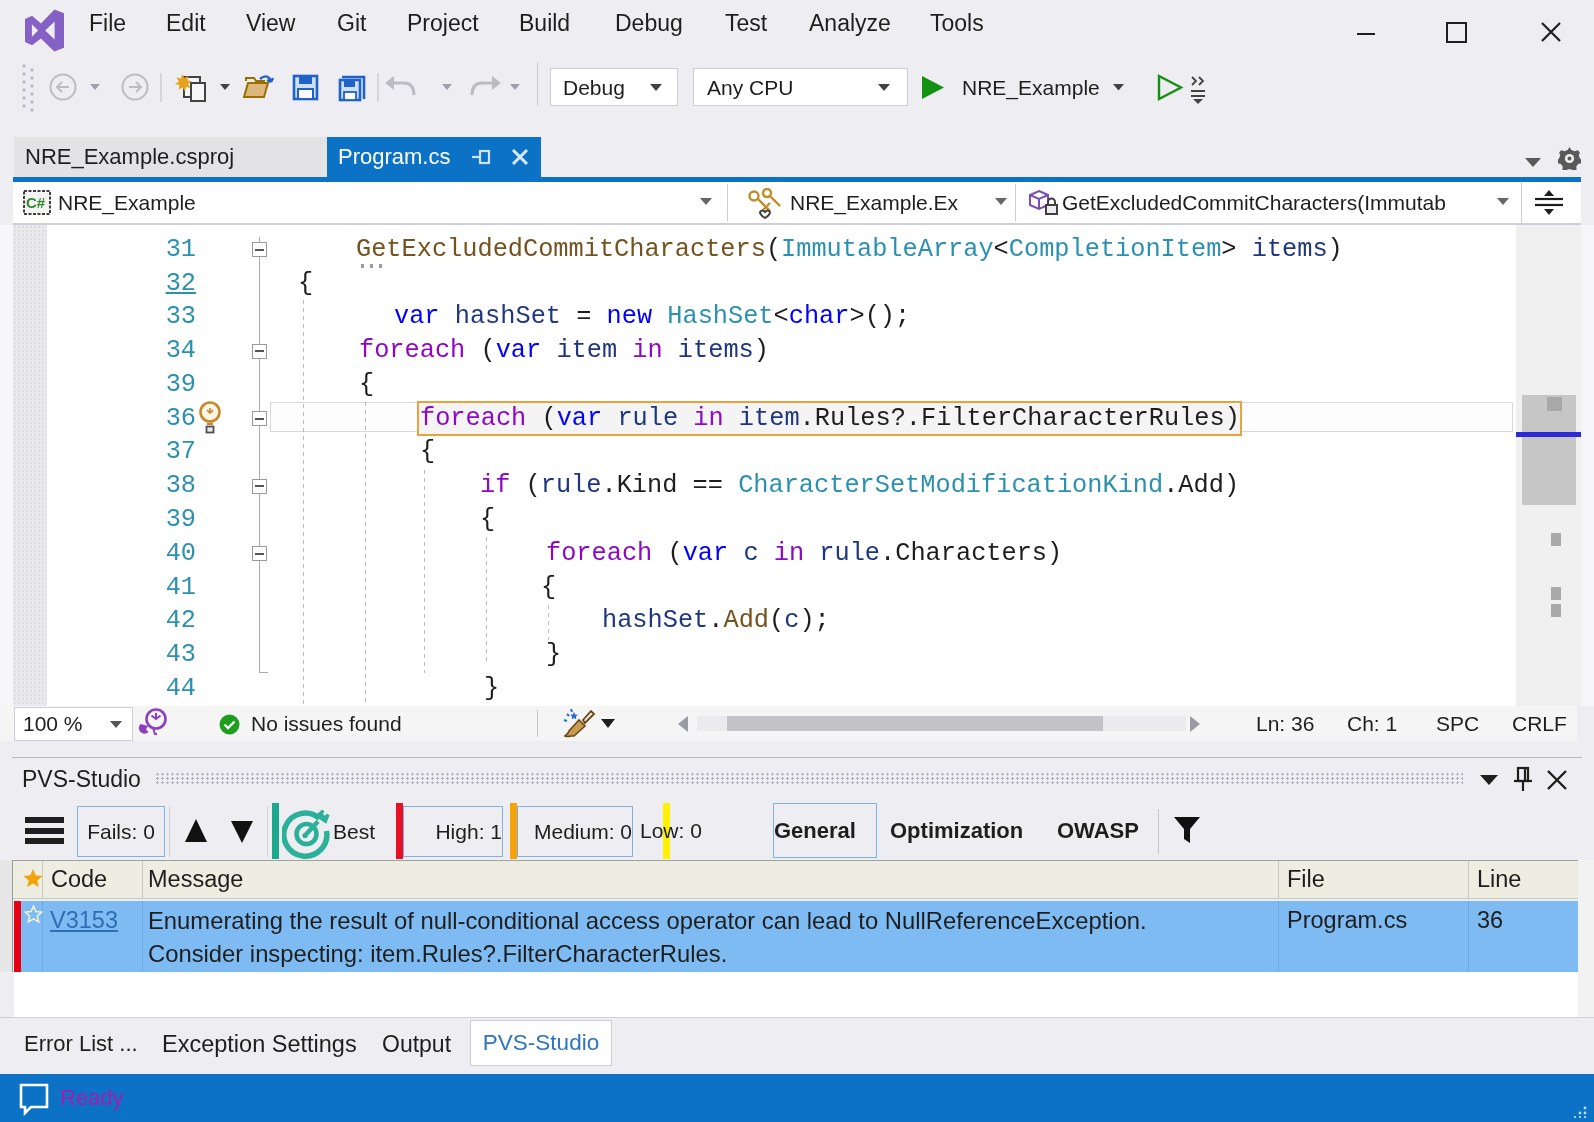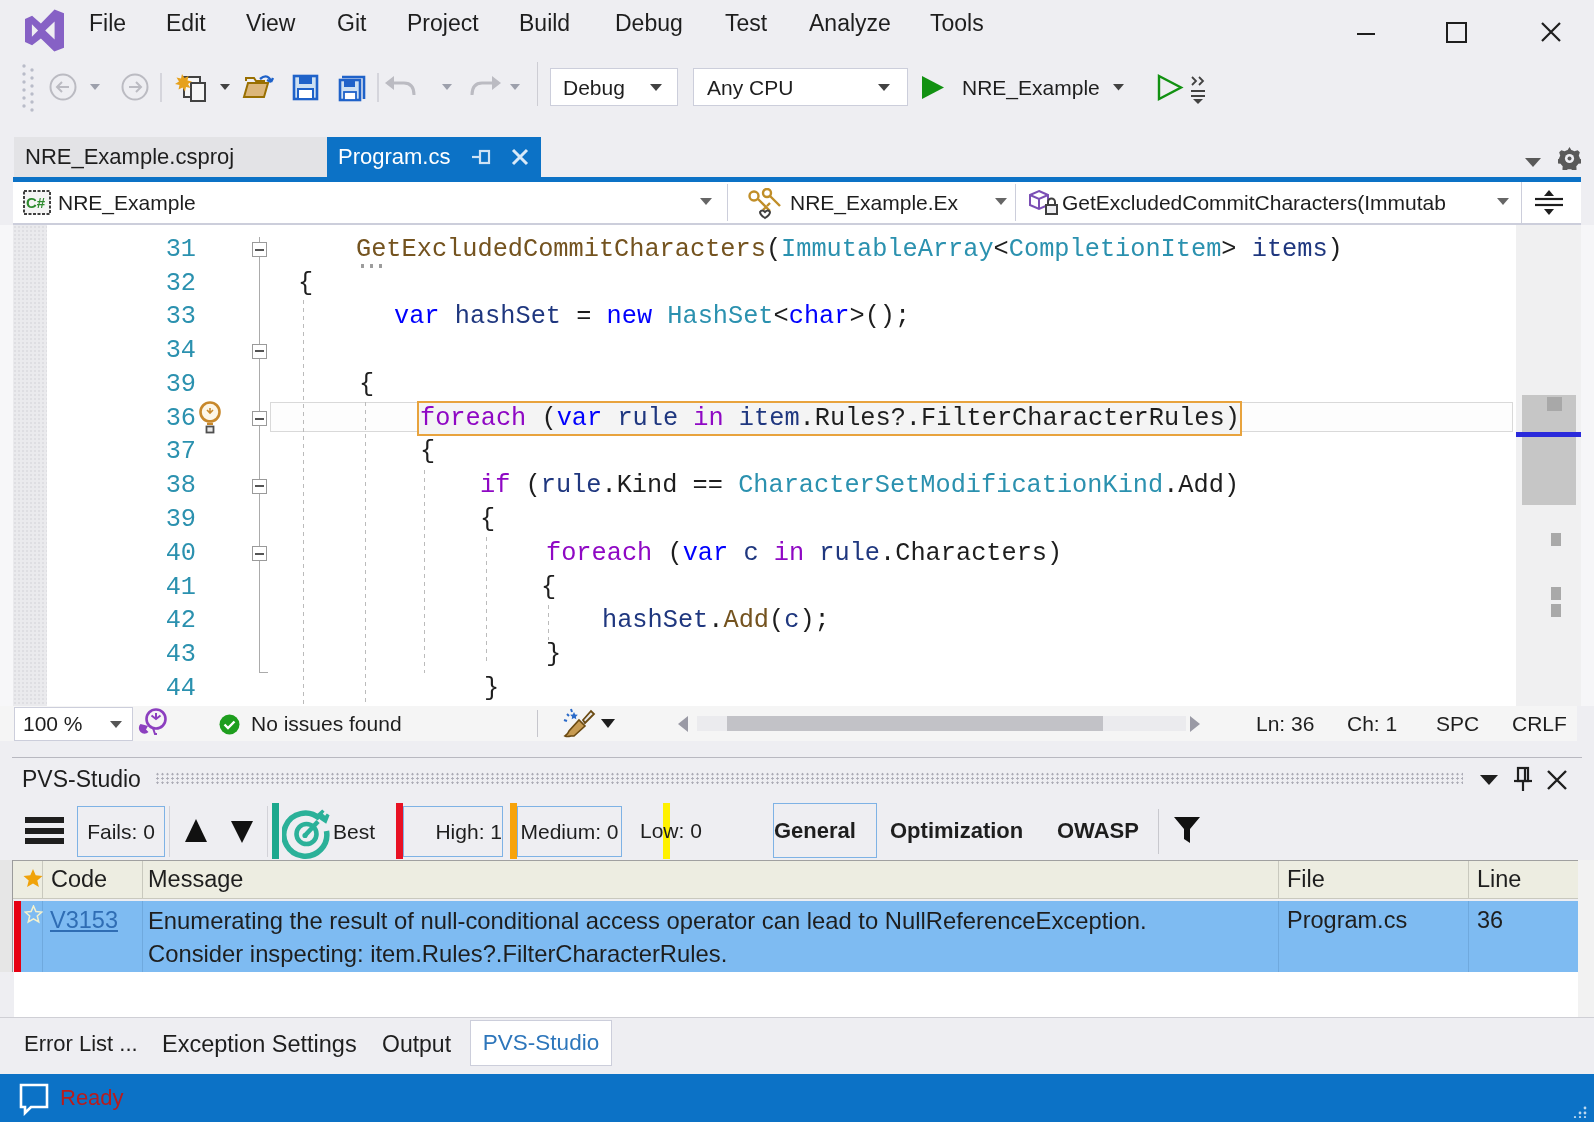--- a/index.html
+++ b/index.html
@@ -179,21 +179,21 @@
 <div class="abs" style="left:270px;top:177px;width:1243px;height:30px;border:1px solid #D9D9D9;background:#FDFDFD;"></div>
 <div class="abs" style="left:417px;top:175.5px;width:825px;height:35px;border:2px solid #E8A33D;background:#F4F4F4;"></div>
 <div class="guide" style="left:303px;top:75px;height:406px;"></div>
 <div class="guide" style="left:365px;top:177px;height:304px;"></div>
 <div class="guide" style="left:424px;top:245px;height:203px;"></div>
 <div class="guide" style="left:486px;top:312px;height:128px;"></div>
 <div class="guide" style="left:548px;top:380px;height:35px;"></div>
 <div class="abs" style="left:259px;top:12px;width:1px;height:436px;background:#ABABAB;"></div>
 <div class="abs" style="left:259px;top:447px;width:9px;height:1px;background:#ABABAB;"></div>
 <div class="lnum" style="left:136px;top:7.8px;">31</div>
-<div class="lnum" style="left:136px;top:41.6px;">32</div>
+<div class="lnum" style="left:136px;top:41.6px;text-decoration:underline;">32</div>
 <div class="lnum" style="left:136px;top:75.3px;">33</div>
 <div class="lnum" style="left:136px;top:109.1px;">34</div>
 <div class="lnum" style="left:136px;top:142.9px;">39</div>
 <div class="lnum" style="left:136px;top:176.7px;">36</div>
 <div class="lnum" style="left:136px;top:210.4px;">37</div>
 <div class="lnum" style="left:136px;top:244.2px;">38</div>
 <div class="lnum" style="left:136px;top:278.0px;">39</div>
 <div class="lnum" style="left:136px;top:311.7px;">40</div>
 <div class="lnum" style="left:136px;top:345.5px;">41</div>
 <div class="lnum" style="left:136px;top:379.3px;">42</div>
@@ -205,20 +205,21 @@
 <div class="abs" style="left:255px;top:125.1px;width:9px;height:2px;background:#555;"></div>
 <div class="abs" style="left:252px;top:186.2px;width:15px;height:15px;background:#fff;border:1px solid #9A9A9A;"></div>
 <div class="abs" style="left:255px;top:192.7px;width:9px;height:2px;background:#555;"></div>
 <div class="abs" style="left:252px;top:253.7px;width:15px;height:15px;background:#fff;border:1px solid #9A9A9A;"></div>
 <div class="abs" style="left:255px;top:260.2px;width:9px;height:2px;background:#555;"></div>
 <div class="abs" style="left:252px;top:321.2px;width:15px;height:15px;background:#fff;border:1px solid #9A9A9A;"></div>
 <div class="abs" style="left:255px;top:327.7px;width:9px;height:2px;background:#555;"></div>
 <div class="codeline" style="left:356px;top:7.8px;"><span class="mth" style="position:relative;">Get<span style="position:absolute;left:2px;top:29px;width:30px;height:4px;background-image:radial-gradient(circle,#9C9C9C 1.8px,transparent 2px);background-size:9px 4px;background-position:0 50%;"></span>ExcludedCommitCharacters</span>(<span class="typ">ImmutableArray</span>&lt;<span class="typ">CompletionItem</span>&gt; <span class="loc">items</span>)</div>
 <div class="codeline" style="left:298px;top:41.6px;">{</div>
 <div class="codeline" style="left:359px;top:75.3px;margin-left:35px;"><span class="kw">var</span> <span class="loc">hashSet</span> = <span class="kw">new</span> <span class="typ">HashSet</span>&lt;<span class="kw">char</span>&gt;();</div>
+<div class="codeline" style="left:359px;top:109.1px;"><span class="ctl">foreach</span> (<span class="kw">var</span> <span class="loc">item</span> <span class="ctl">in</span> <span class="loc">items</span>)</div>
 <div class="codeline" style="left:359px;top:142.9px;">{</div>
 <div class="codeline" style="left:420px;top:176.7px;"><span class="ctl">foreach</span> (<span class="kw">var</span> <span class="loc">rule</span> <span class="ctl">in</span> <span class="loc">item</span>.Rules?.FilterCharacterRules)</div>
 <div class="codeline" style="left:420px;top:210.4px;">{</div>
 <div class="codeline" style="left:480px;top:244.2px;"><span class="ctl">if</span> (<span class="loc">rule</span>.Kind == <span class="typ">CharacterSetModificationKind</span>.Add)</div>
 <div class="codeline" style="left:480px;top:278px;">{</div>
 <div class="codeline" style="left:546px;top:311.7px;"><span class="ctl">foreach</span> (<span class="kw">var</span> <span class="loc">c</span> <span class="ctl">in</span> <span class="loc">rule</span>.Characters)</div>
 <div class="codeline" style="left:541px;top:345.5px;">{</div>
 <div class="codeline" style="left:602px;top:379.3px;"><span class="loc">hashSet</span>.<span class="mth">Add</span>(<span class="loc">c</span>);</div>
 <div class="codeline" style="left:546px;top:413.0px;">}</div>
 <div class="codeline" style="left:484px;top:446.8px;">}</div>
@@ -309,21 +310,21 @@
 <circle cx="24.5" cy="31" r="10" stroke-width="4.6"></circle>
 </g>
 <path d="M22.5 33 L36 18.5" stroke="#2BB199" stroke-width="4.6"></path>
 <path d="M34 12 l4.5 5 l5 4.5 l4.5 -8 l-2.5 -2 l-2 2 l-2 -2.2 l2 -2 l-2 -2.3 z" fill="#2BB199" transform="rotate(-8 38 16)"></path>
 <circle cx="23" cy="32.5" r="2.6" fill="#2BB199"></circle>
 </svg>
 <div class="abs" style="left:333px;top:65px;height:51px;line-height:51px;font-size:21px;">Best</div>
 <div class="abs" style="left:396px;top:62px;width:7px;height:56px;background:#E81123;"></div>
 <div class="abs" style="left:403px;top:65px;width:100px;height:51px;border:1px solid #7EB2E5;font-size:21px;text-align:right;line-height:49px;">High: 1</div>
 <div class="abs" style="left:510px;top:62px;width:7px;height:56px;background:#F7A30A;"></div>
-<div class="abs" style="left:517px;top:65px;width:105px;height:51px;border:1px solid #7EB2E5;font-size:21px;text-align:center;line-height:49px;">Medium: 0</div>
+<div class="abs" style="left:517px;top:65px;width:116px;height:51px;border:1px solid #7EB2E5;font-size:21px;text-align:right;line-height:49px;">Medium: 0</div>
 <div class="abs" style="left:663px;top:62px;width:7px;height:56px;background:#FFF100;"></div>
 <div class="abs" style="left:640px;top:65px;width:88px;height:51px;font-size:21px;text-align:left;line-height:49px;">Low: 0</div>
 <div class="abs" style="left:773px;top:62px;width:104px;height:55px;border:1px solid #7EB2E5;font-size:22px;font-weight:bold;line-height:53px;">General</div>
 <div class="abs" style="left:890px;top:62px;height:55px;line-height:55px;font-size:22px;font-weight:bold;">Optimization</div>
 <div class="abs" style="left:1057px;top:62px;height:55px;line-height:55px;font-size:22px;font-weight:bold;">OWASP</div>
 <div class="abs" style="left:1158px;top:68px;width:1px;height:45px;background:#C8C8CE;"></div>
 <svg class="abs" style="left:1172px;top:74px;" width="30" height="32" viewBox="0 0 30 32">
 <path d="M2 2 H28 L18 14 V28 L12 24 V14 Z" fill="#111"></path>
     </svg>
 <div class="abs" style="left:13px;top:119px;width:1565px;height:39px;background:#EDEDE1;border-top:1px solid #A0A0A0;border-bottom:1px solid #C9C9BE;"></div>
@@ -362,21 +363,21 @@
 <div id="bottombar" class="abs" style="left:0;top:1018px;width:1594px;height:104px;">
 <div class="abs" style="left:0;top:0;width:1594px;height:56px;background:#EEEEF2;"></div>
 <div class="abs" style="left:24px;top:0px;height:52px;line-height:52px;font-size:22px;">Error List ...</div>
 <div class="abs" style="left:162px;top:0px;height:52px;line-height:52px;font-size:23.5px;">Exception Settings</div>
 <div class="abs" style="left:382px;top:0px;height:52px;line-height:52px;font-size:23px;">Output</div>
 <div class="abs" style="left:470px;top:2px;width:142px;height:46px;background:#fff;border:1px solid #CCCEDB;text-align:center;line-height:44px;font-size:22.5px;color:#2D76BB;">PVS-Studio</div>
 <div class="abs" style="left:0;top:56px;width:1594px;height:48px;background:#0C72C6;"></div>
 <svg class="abs" style="left:18px;top:64px;" width="34" height="34" viewBox="0 0 34 34">
 <path d="M3 3 h26 v22 h-16 l-6 6 v-6 h-4 z" fill="none" stroke="#fff" stroke-width="2.6"></path>
     </svg>
-<div class="abs" style="left:60px;top:56px;height:48px;line-height:48px;font-size:22px;color:#b91c1c;">Ready</div>
+<div class="abs" style="left:60px;top:56px;height:48px;line-height:48px;font-size:22px;color:#a21caf;">Ready</div>
 <svg class="abs" style="left:1570px;top:88px;" width="18" height="12" viewBox="0 0 18 12">
 <g fill="#BFD9EF">
         <circle cx="15" cy="2" r="1.4"></circle>
         <circle cx="10" cy="7" r="1.4"></circle>
         <circle cx="15" cy="7" r="1.4"></circle>
         <circle cx="5" cy="11" r="1.1"></circle>
         <circle cx="10" cy="11" r="1.1"></circle>
         <circle cx="15" cy="11" r="1.1"></circle>
       </g>
     </svg>

